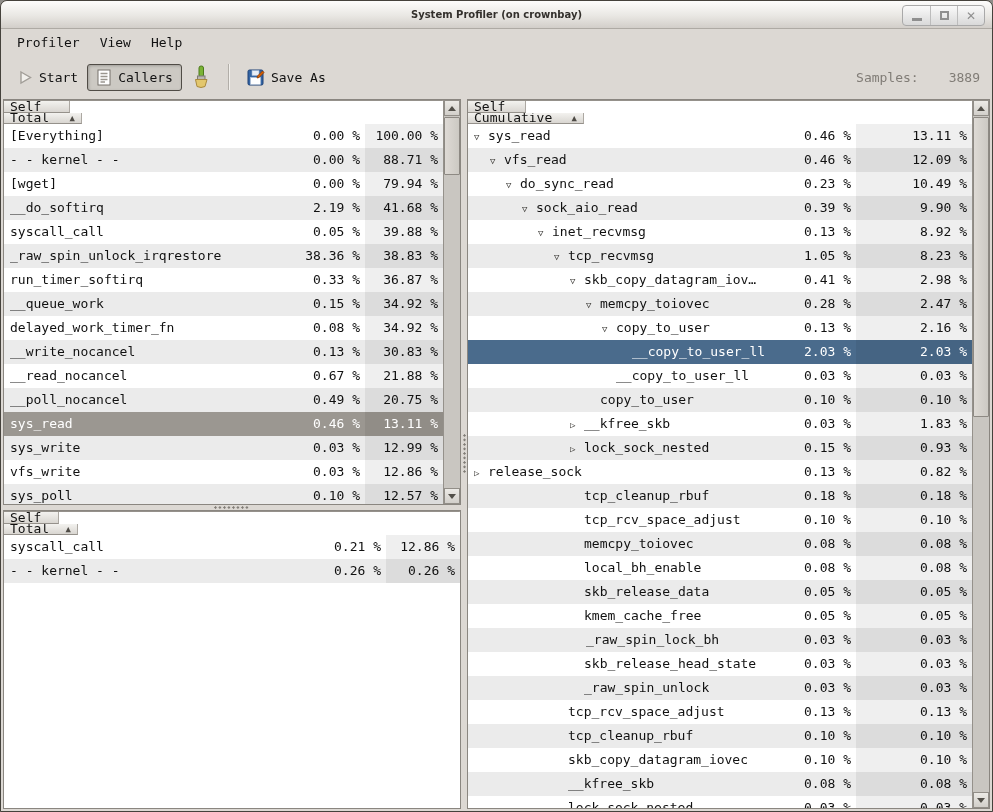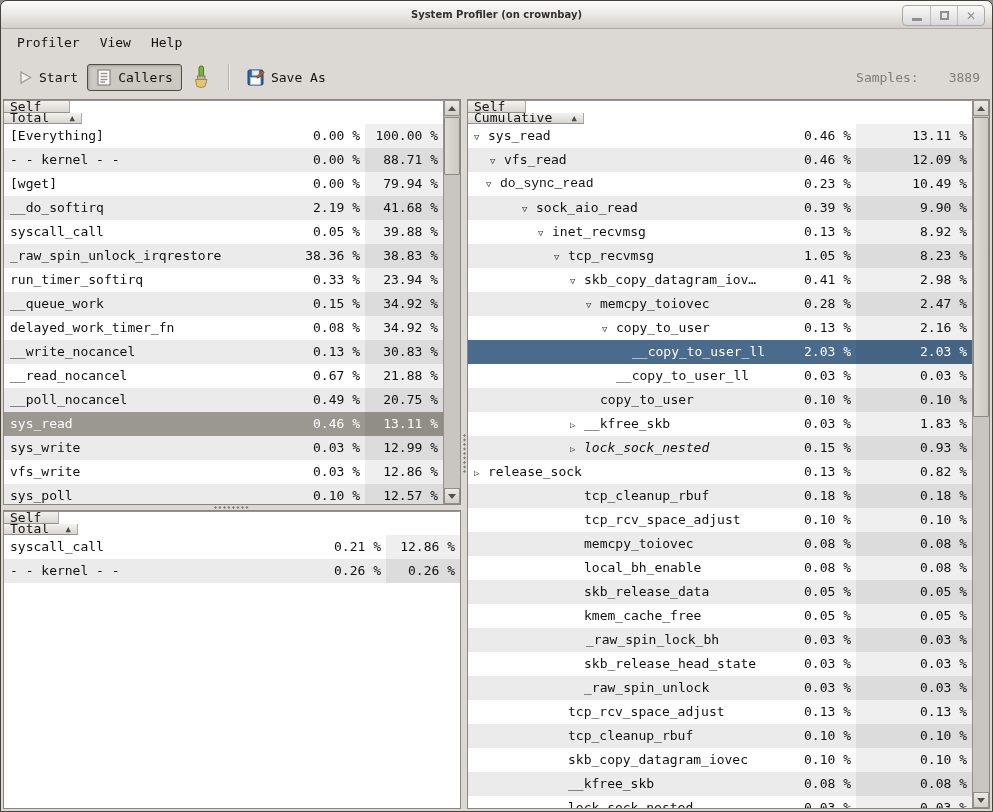--- a/index.html
+++ b/index.html
@@ -184,21 +184,21 @@
     <div class="c num c-total sorted">39.88 %</div>
   </div>
             <div class="row odd">
     <div class="c name">_raw_spin_unlock_irqrestore</div>
     <div class="c num c-self">38.36 %</div>
     <div class="c num c-total sorted">38.83 %</div>
   </div>
             <div class="row even">
     <div class="c name">run_timer_softirq</div>
     <div class="c num c-self">0.33 %</div>
-    <div class="c num c-total sorted">23.94 %</div>
+    <div class="c num c-total sorted">36.87 %</div>
   </div>
             <div class="row odd">
     <div class="c name">__queue_work</div>
     <div class="c num c-self">0.15 %</div>
     <div class="c num c-total sorted">34.92 %</div>
   </div>
             <div class="row even">
     <div class="c name">delayed_work_timer_fn</div>
     <div class="c num c-self">0.08 %</div>
     <div class="c num c-total sorted">34.92 %</div>
@@ -307,21 +307,21 @@
     <div class="c name" style="padding-left: 6px;"><span class="exp">▽</span><span>sys_read</span></div>
     <div class="c num c-self">0.46 %</div>
     <div class="c num c-total sorted">13.11 %</div>
   </div>
             <div class="row odd">
     <div class="c name" style="padding-left: 22px;"><span class="exp">▽</span><span>vfs_read</span></div>
     <div class="c num c-self">0.46 %</div>
     <div class="c num c-total sorted">12.09 %</div>
   </div>
             <div class="row even">
-    <div class="c name" style="padding-left: 18px; font-family: Liberation Mono, monospace;"><span class="exp">▽</span><span>do_sync_read</span></div>
+    <div class="c name" style="padding-left: 38px;"><span class="exp">▽</span><span>do_sync_read</span></div>
     <div class="c num c-self">0.23 %</div>
     <div class="c num c-total sorted">10.49 %</div>
   </div>
             <div class="row odd">
     <div class="c name" style="padding-left: 54px;"><span class="exp">▽</span><span>sock_aio_read</span></div>
     <div class="c num c-self">0.39 %</div>
     <div class="c num c-total sorted">9.90 %</div>
   </div>
             <div class="row even">
     <div class="c name" style="padding-left: 70px;"><span class="exp">▽</span><span>inet_recvmsg</span></div>
@@ -362,21 +362,21 @@
     <div class="c name" style="padding-left: 118px;"><span class="exp"></span><span>copy_to_user</span></div>
     <div class="c num c-self">0.10 %</div>
     <div class="c num c-total sorted">0.10 %</div>
   </div>
             <div class="row even">
     <div class="c name" style="padding-left: 102px;"><span class="exp">▷</span><span>__kfree_skb</span></div>
     <div class="c num c-self">0.03 %</div>
     <div class="c num c-total sorted">1.83 %</div>
   </div>
             <div class="row odd">
-    <div class="c name" style="padding-left: 102px; font-style: italic;"><span class="exp">▷</span><span>lock_sock_nested</span></div>
+    <div class="c name" style="padding-left: 102px;"><span class="exp">▷</span><span>lock_sock_nested</span></div>
     <div class="c num c-self">0.15 %</div>
     <div class="c num c-total sorted">0.93 %</div>
   </div>
             <div class="row even">
     <div class="c name" style=""><span class="exp">▷</span><span>release_sock</span></div>
     <div class="c num c-self">0.13 %</div>
     <div class="c num c-total sorted">0.82 %</div>
   </div>
             <div class="row odd">
     <div class="c name" style="padding-left: 102px;"><span class="exp"></span><span>tcp_cleanup_rbuf</span></div>

